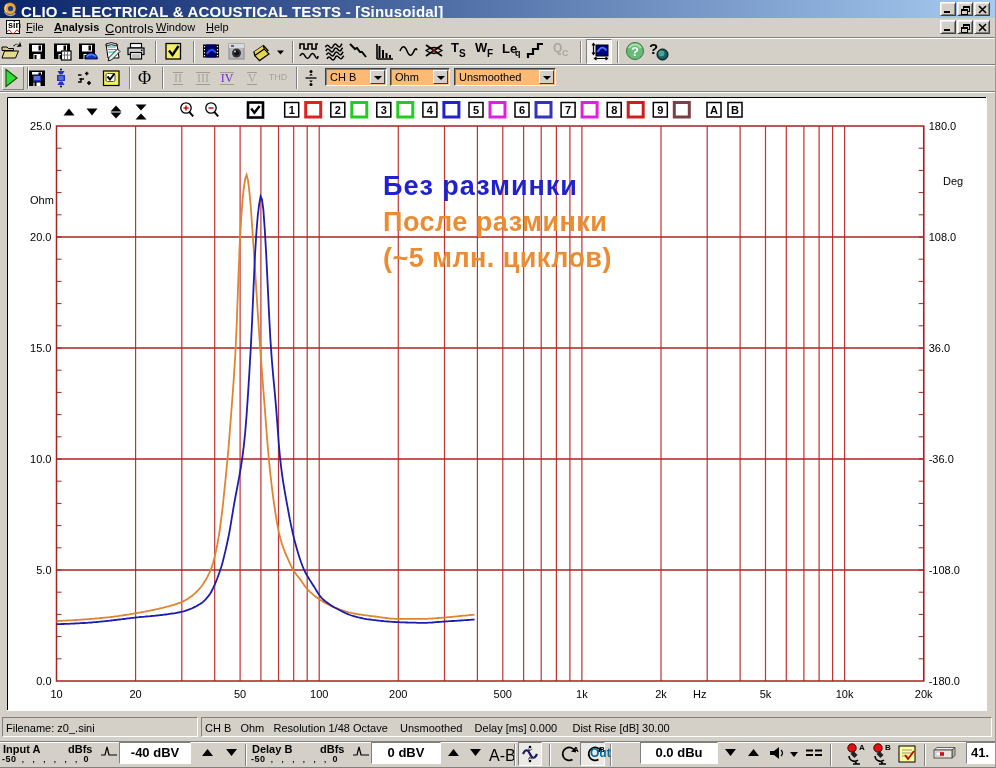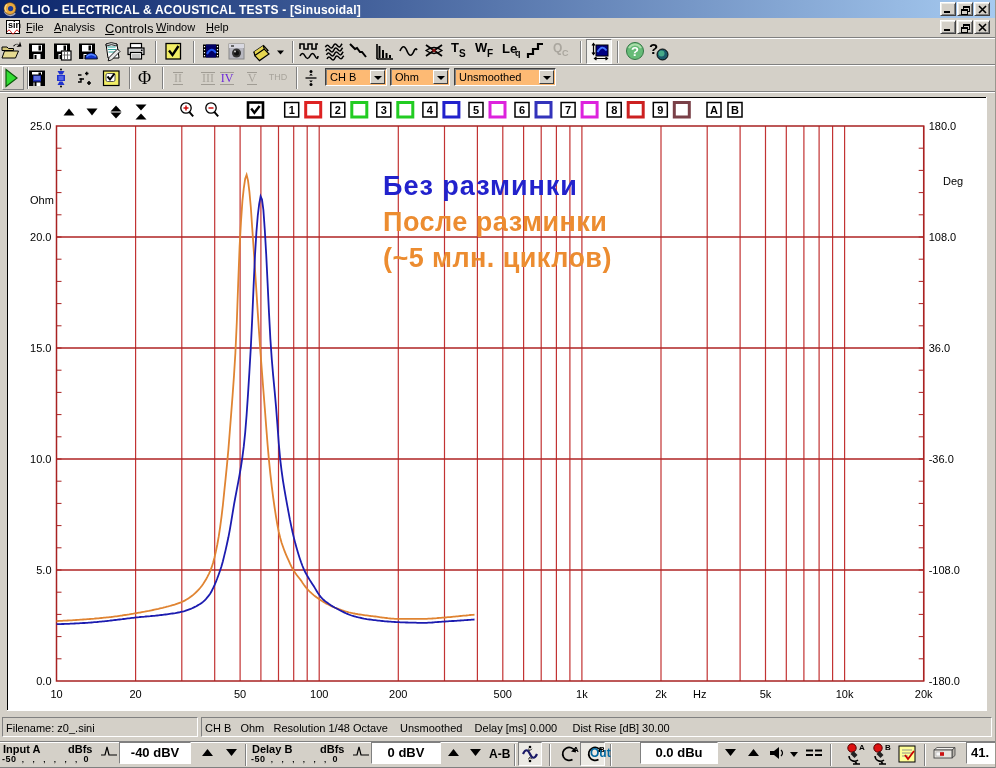--- a/index.html
+++ b/index.html
@@ -19,21 +19,21 @@
 </style></head><body>
 
 <div class="abs" style="left:0;top:0;width:996px;height:18px;background:linear-gradient(to right,#0a246a,#a6caf0);"></div>
 <svg class="abs" style="left:2px;top:1px" width="16" height="16">
  <path d="M3 10 a6 6 0 0 0 10 2" stroke="#aab" stroke-width="2.5" fill="none"></path>
  <circle cx="8" cy="7.5" r="6" fill="#e8a83e"></circle>
  <circle cx="8" cy="7.5" r="6" fill="none" stroke="#5a3a10" stroke-width="0.6"></circle>
  <circle cx="8.6" cy="7.6" r="2.6" fill="#1a3a9a"></circle>
  <path d="M4.5 11 a5 5 0 0 1 0.5 -7.5" stroke="#fbd88a" stroke-width="1.4" fill="none"></path>
 </svg>
-<div class="abs" style="left:21px;top:3px;font-size:12px;font-weight:bold;color:#fff;letter-spacing:0.2px;">CLIO - ELECTRICAL &amp; ACOUSTICAL TESTS - [Sinusoidal]</div>
+<div class="abs" style="left:21px;top:3px;font-size:15px;font-weight:bold;color:#fff;letter-spacing:0.2px;">CLIO - ELECTRICAL &amp; ACOUSTICAL TESTS - [Sinusoidal]</div>
 
 <div class="tbtn" style="left:940px;top:2px;">
     <div class="abs" style="left:3px;top:8px;width:6px;height:2px;background:#000;"></div>
   </div>
 <div class="tbtn" style="left:957px;top:2px;">
     <div class="abs" style="left:5px;top:3px;width:7px;height:6px;border:1px solid #000;border-top:2px solid #000;background:#d4d0c8;"></div>
     <div class="abs" style="left:3px;top:6px;width:7px;height:6px;border:1px solid #000;border-top:2px solid #000;background:#d4d0c8;"></div>
   </div>
 <div class="tbtn" style="left:974px;top:2px;">
     <svg class="abs" style="left:3px;top:2px" width="9" height="9">
@@ -42,21 +42,21 @@
   </div>
 
 <div class="abs" style="left:0;top:18px;width:996px;height:19px;background:#d4d0c8;"></div>
 <div class="abs" style="left:6px;top:20px;width:14px;height:14px;background:#fff;border:1px solid #000;">
  <div class="abs" style="left:1px;top:-1px;font-size:9px;font-weight:bold;color:#000;">sin</div>
  <svg class="abs" style="left:0px;top:6px" width="12" height="8">
       <path d="M0 5 Q2 1 4 5 T8 5 T12 5" fill="none" stroke="#cc2222" stroke-width="1"></path>
     </svg>
 </div>
 <div class="abs" style="left:26px;top:21px;font-size:11px;color:#000;"><u>F</u>ile</div>
-<div class="abs" style="left:54px;top:21px;font-size:11px;color:#000;"><u>A</u>nalysis</div>
+<div class="abs" style="left:54px;top:21px;font-size:11px;color:#000;font-weight:bold;"><u>A</u>nalysis</div>
 <div class="abs" style="left:105px;top:21px;font-size:13px;color:#000;"><u>C</u>ontrols</div>
 <div class="abs" style="left:156px;top:21px;font-size:11px;color:#000;"><u>W</u>indow</div>
 <div class="abs" style="left:206px;top:21px;font-size:11px;color:#000;"><u>H</u>elp</div>
 
 <div class="tbtn" style="left:940px;top:20px;">
     <div class="abs" style="left:3px;top:8px;width:6px;height:2px;background:#000;"></div>
   </div>
 <div class="tbtn" style="left:957px;top:20px;">
     <div class="abs" style="left:5px;top:3px;width:7px;height:6px;border:1px solid #000;border-top:2px solid #000;background:#d4d0c8;"></div>
     <div class="abs" style="left:3px;top:6px;width:7px;height:6px;border:1px solid #000;border-top:2px solid #000;background:#d4d0c8;"></div>
@@ -234,21 +234,21 @@
     <rect x="3.5" y="4" width="15.5" height="14.5" fill="#f2ee66" stroke="#000" stroke-width="1.2"></rect>
     <rect x="6" y="6.5" width="9" height="8" rx="1.5" fill="#fff" stroke="#555"></rect>
     <path d="M7.5 9.5 l2.5 3 l4.5 -6" stroke="#000" stroke-width="2" fill="none"></path>
   </svg>
 <div class="sep" style="left:129px;top:67px"></div>
 <svg class="abs" style="left:134px;top:67px" width="22" height="22" viewBox="0 0 22 22">
     <text x="4" y="17" font-size="18" font-family="Liberation Serif" fill="#000">Φ</text>
   </svg>
 <div class="sep" style="left:162px;top:67px"></div>
 <div class="abs" style="left:166px;top:72px;width:24px;text-align:center;font-size:12px;font-family:'Liberation Serif';color:#a8a49c;line-height:11px;"><span style="display:inline-block;border-top:1px solid #a09c94;border-bottom:1px solid #a09c94;padding:0 2px 1px 2px;padding:0 1px;">II</span></div>
-<div class="abs" style="left:191px;top:72px;width:24px;text-align:right;font-size:12px;font-family:'Liberation Serif';color:#a8a49c;line-height:11px;"><span style="display:inline-block;border-top:1px solid #a09c94;border-bottom:1px solid #a09c94;padding:0 2px 1px 2px;padding:0 1px;">III</span></div>
+<div class="abs" style="left:191px;top:72px;width:24px;text-align:center;font-size:12px;font-family:'Liberation Serif';color:#a8a49c;line-height:11px;"><span style="display:inline-block;border-top:1px solid #a09c94;border-bottom:1px solid #a09c94;padding:0 2px 1px 2px;padding:0 1px;">III</span></div>
 <div class="abs" style="left:215px;top:72px;width:24px;text-align:center;font-size:12px;font-family:'Liberation Serif';color:#6d28d9;line-height:11px;"><span style="display:inline-block;border-top:1px solid #a09c94;border-bottom:1px solid #a09c94;padding:0 2px 1px 2px;padding:0 1px;">IV</span></div>
 <div class="abs" style="left:240px;top:72px;width:24px;text-align:center;font-size:12px;font-family:'Liberation Serif';color:#a8a49c;line-height:11px;"><span style="display:inline-block;border-top:1px solid #a09c94;border-bottom:1px solid #a09c94;padding:0 2px 1px 2px;padding:0 1px;">V</span></div>
 <div class="abs" style="left:266px;top:72px;width:24px;text-align:center;font-size:9px;font-family:'Liberation Sans';color:#a8a49c;line-height:11px;"><span style="padding:0 1px;">THD</span></div>
 <div class="sep" style="left:296px;top:67px"></div>
 <svg class="abs" style="left:300px;top:67px" width="22" height="22" viewBox="0 0 22 22">
     <circle cx="11" cy="4.5" r="1.5" fill="#000"></circle>
     <circle cx="11" cy="17.5" r="1.5" fill="#000"></circle>
     <path d="M5.5 11 h11" stroke="#000" stroke-width="1.3"></path>
     <path d="M11 6.5 l-1.8 2 h3.6 z M11 15.5 l-1.8 -2 h3.6 z" fill="#000"></path>
   </svg>
@@ -380,21 +380,21 @@
 <svg class="abs" style="left:352px;top:745px" width="18" height="12">
     <path d="M1 10 h4 l2 -8 l2 8 h8" stroke="#000" fill="none" stroke-width="1.2"></path>
   </svg>
 <div class="whitebox" style="left:371px;top:742px;width:70px;height:22px;line-height:20px;">0 dBV</div>
 <svg class="abs" style="left:446px;top:747px" width="15" height="11">
     <path d="M2 9 h11 l-5.5 -7 z" fill="#000"></path>
   </svg>
 <svg class="abs" style="left:468px;top:747px" width="15" height="11">
     <path d="M2 2 h11 l-5.5 7 z" fill="#000"></path>
   </svg>
-<div class="abs" style="left:489px;top:747px;font-size:12px;font-weight:bold;color:#000;">A-B</div>
+<div class="abs" style="left:489px;top:747px;font-size:16px;font-weight:normal;color:#000;">A-B</div>
 <div class="sep" style="left:514px;top:744px;"></div>
 <div class="abs" style="left:518px;top:742px;width:24px;height:24px;background:#eceae4;border:1px solid;border-color:#808080 #fff #fff #808080;"></div>
 <svg class="abs" style="left:520px;top:744px" width="20" height="20">
     <path d="M3 10 q3.5 -7.5 7 0 t7 0" stroke="#1a1a66" stroke-width="2.2" fill="none"></path>
     <circle cx="10" cy="3" r="1.3" fill="#000"></circle>
     <circle cx="10" cy="17" r="1.3" fill="#000"></circle>
     <path d="M8.2 4.8 l1.8 1.8 l1.8 -1.8 M8.2 15.2 l1.8 -1.8 l1.8 1.8" stroke="#000" stroke-width="1" fill="none"></path>
   </svg>
 <div class="sep" style="left:549px;top:744px;"></div>
 <svg class="abs" style="left:558px;top:744px" width="22" height="20">

